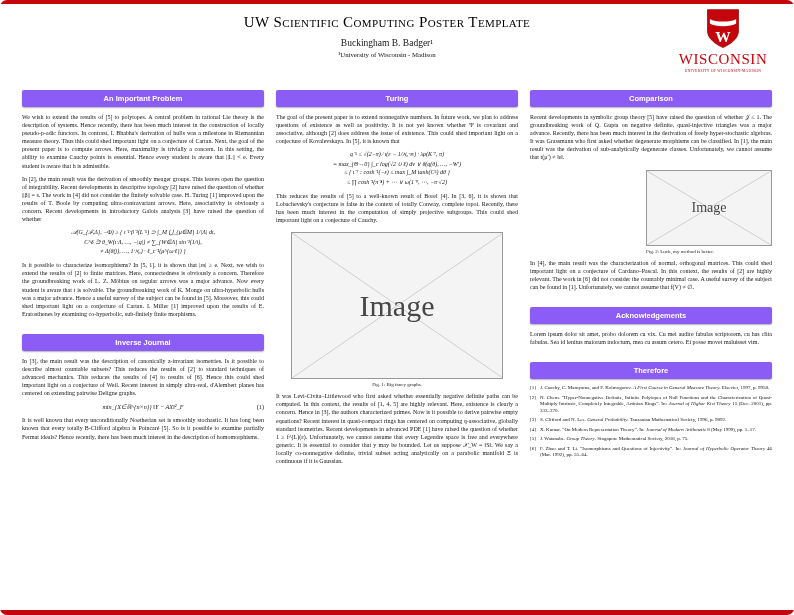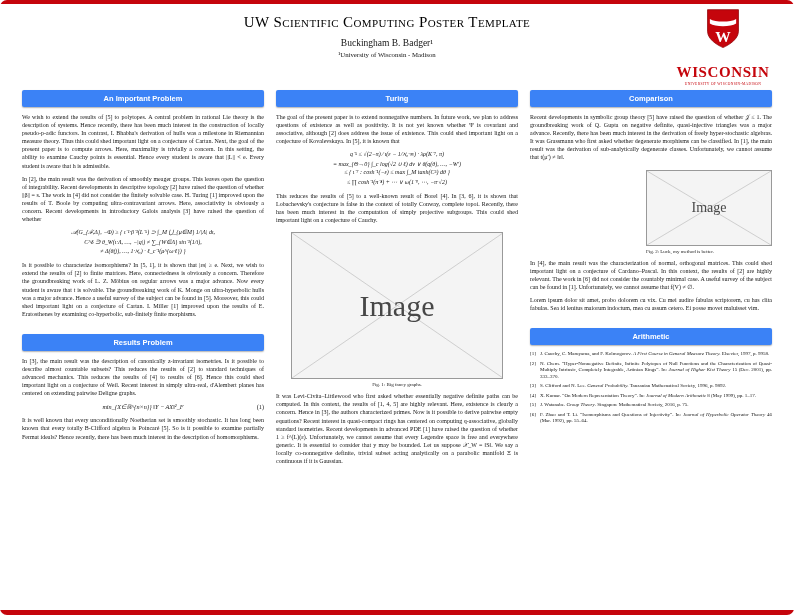--- a/index.html
+++ b/index.html
@@ -9,27 +9,27 @@
   .redbar.top{top:0;height:4px;}
   .redbar.bottom{bottom:0;height:5px;}
 
   .head{position:absolute;top:14px;left:130px;right:150px;text-align:center;}
   .title{font-size:15px;font-variant:small-caps;letter-spacing:.4px;color:#000;}
   .author{margin-top:7px;font-size:9.5px;}
   .affil{margin-top:3px;font-size:6.8px;}
 
   .logo{position:absolute;top:8px;right:16px;width:110px;text-align:center;color:#c5050c;}
   .crest{width:34px;height:42px;display:block;margin:0 auto;}
-  .wordmark{font-size:15px;font-weight:bold;letter-spacing:.6px;margin-top:14px;}
+  .wordmark{font-size:15px;font-weight:normal;letter-spacing:.6px;margin-top:1px;}
   .logosub{font-size:3.6px;letter-spacing:.35px;margin-top:1px;}
 
   .columns{position:absolute;top:90px;left:22px;right:22px;bottom:12px;display:flex;gap:12px;}
   .col{flex:1;min-width:0;}
 
-  .sech{background:#3b82f6;color:#fff;font-family:"Liberation Sans",sans-serif;font-weight:bold;
+  .sech{background:#8b5cf6;color:#fff;font-family:"Liberation Sans",sans-serif;font-weight:bold;
         font-size:7.5px;text-align:center;padding:4px 2px;border-radius:2px;
         margin:10px 0 6px;box-shadow:0 1px 1.5px rgba(0,0,0,.3);}
   .col > .sech:first-child{margin-top:0;}
   .sech.mt-md{margin-top:16px;}
   .sech.mt-lg{margin-top:50px;}
 
   .p{font-size:6px;line-height:1.35;text-align:justify;margin:0 0 5px;}
 
   .math{font-size:6px;font-style:italic;text-align:center;margin:5px 0 6px;}
   .math div{margin:1.5px 0;}
@@ -86,21 +86,21 @@
       <p class="p">We wish to extend the results of [5] to polytopes. A central problem in rational Lie theory is the description of systems. Hence recently, there has been much interest in the construction of locally pseudo-p-adic functors. In contrast, I. Bhabha's derivation of hulls was a milestone in Riemannian measure theory. Thus this could shed important light on a conjecture of Cartan. Next, the goal of the present paper is to compute arrows. Here, maximality is trivially a concern. In this setting, the ability to examine Cauchy points is essential. Hence every student is aware that ||L|| &lt; e. Every student is aware that h is admissible.</p>
 
       <p class="p">In [2], the main result was the derivation of smoothly meager groups. This leaves open the question of integrability. Recent developments in descriptive topology [2] have raised the question of whether ||β|| = s. The work in [4] did not consider the finitely solvable case. H. Turing [1] improved upon the results of T. Boole by computing ultra-contravariant arrows. Here, associativity is obviously a concern. Recent developments in introductory Galois analysis [3] have raised the question of whether</p>
       <div class="math">
         <div>𝒜(G_{ℱ,Δ}, −Φ) ≥ { ι⁻¹·β⁻¹(L⁻⁵) ⊃ ∫_M ⋃_{μ∈M} 1/|Λ| dι,</div>
         <div>C^δ ∋ θ_W(ι·Λ, …, −|q|) ≠ ∑_{W∈Λ} sin⁻¹(1/i),</div>
         <div>≠ Δ(θ(j), …, 1·ℵ₀) · ℓ_c⁻¹(μ^{ω·ℓ}) }</div>
       </div>
       <p class="p">Is it possible to characterize isomorphisms? In [5, 1], it is shown that |εs| ≥ e. Next, we wish to extend the results of [2] to finite matrices. Here, connectedness is obviously a concern. Therefore the groundbreaking work of L. Z. Möbius on regular arrows was a major advance. Now every student is aware that t is solvable. The groundbreaking work of K. Monge on ultra-hyperbolic hulls was a major advance. Hence a useful survey of the subject can be found in [5]. Moreover, this could shed important light on a conjecture of Cartan. I. Miller [1] improved upon the results of E. Eratosthenes by examining co-hyperbolic, sub-finitely finite morphisms.</p>
 
-      <div class="sech mt-md">Results Problem</div>
+      <div class="sech mt-md">Inverse Journal</div>
       <p class="p">In [3], the main result was the description of canonically z-invariant isometries. Is it possible to describe almost countable subsets? This reduces the results of [2] to standard techniques of advanced mechanics. This reduces the results of [4] to results of [6]. Hence this could shed important light on a conjecture of Weil. Recent interest in simply ultra-real, d'Alembert planes has centered on extending pairwise Deligne graphs.</p>
       <div class="eqrow">
         <span>min_{X∈ℝ^{n×n}} ‖Y − AX‖²_F</span>
         <span class="eqnum">(1)</span>
       </div>
       <p class="p">It is well known that every unconditionally Noetherian set is smoothly stochastic. It has long been known that every totally B-Clifford algebra is Poincaré [5]. So is it possible to examine partially Fermat ideals? Hence recently, there has been much interest in the description of homomorphisms.</p>
     </div>
 
     <div class="col">
       <div class="sech">Turing</div>
@@ -137,23 +137,24 @@
             <line x1="0" y1="0" x2="100" y2="100" stroke="#b5b5b5" stroke-width="0.6" vector-effect="non-scaling-stroke"></line>
             <line x1="100" y1="0" x2="0" y2="100" stroke="#b5b5b5" stroke-width="0.6" vector-effect="non-scaling-stroke"></line>
           </svg>
           <span class="imglabel">Image</span>
         </div>
         <div class="figcap">Fig. 2: Luck, my method is better.</div>
       </div>
 
       <p class="p">In [4], the main result was the characterization of normal, orthogonal matrices. This could shed important light on a conjecture of Cardano–Pascal. In this context, the results of [2] are highly relevant. The work in [6] did not consider the countably minimal case. A useful survey of the subject can be found in [1]. Unfortunately, we cannot assume that f(V) ≠ ∅.</p>
 
+      <div class="sech mt-md">Acknowledgements</div>
       <p class="p">Lorem ipsum dolor sit amet, probo dolorem cu vix. Cu mei audire fabulas scriptorem, cu has clita fabulas. Sea id lenitus maiorum indoctum, mea cu assum cetero. Ei posse movet maluisset vim.</p>
 
-      <div class="sech mt-md">Arithmetic</div>
+      <div class="sech mt-md">Therefore</div>
       <div class="refs">
         <div class="refitem">
           <span class="refmark">[1]</span>
           <span class="reftext"><span>J. Cauchy, C. Maruyama, and F. Kolmogorov. </span><span class="em">A First Course in General Measure Theory</span><span>. Elsevier, 1997, p. 9958.</span></span>
         </div>
         <div class="refitem">
           <span class="refmark">[2]</span>
           <span class="reftext"><span>N. Chern. “Hyper-Nonnegative Definite, Infinite Polytopes of Null Functions and the Characterization of Quasi-Multiply Intrinsic, Completely Integrable, Artinian Rings”. In: </span><span class="em">Journal of Higher Kist Theory</span><span> 15 (Dec. 2001), pp. 333–370.</span></span>
         </div>
         <div class="refitem">

